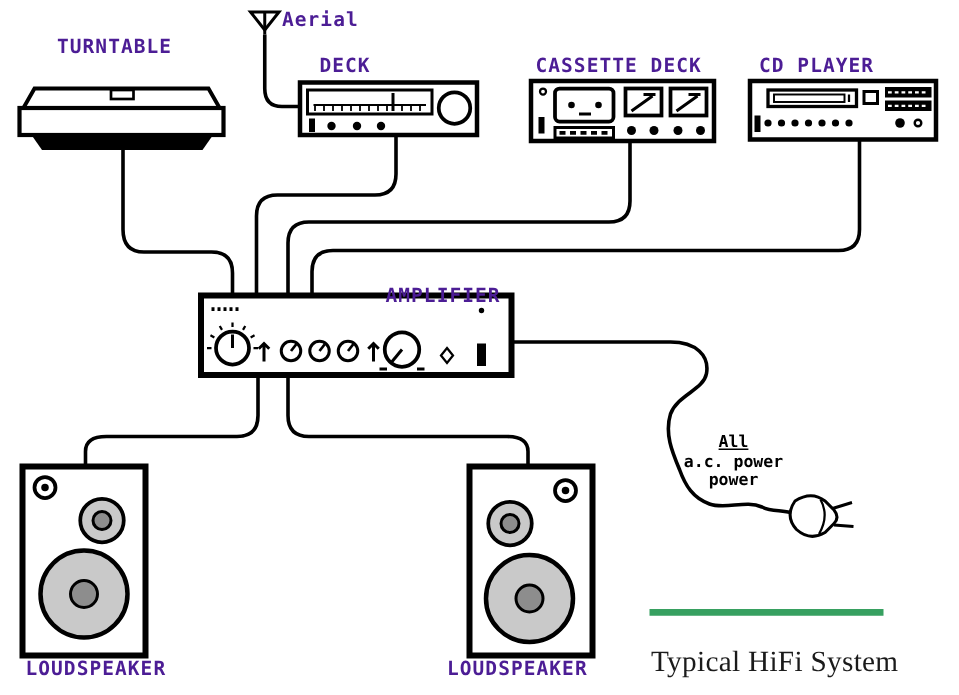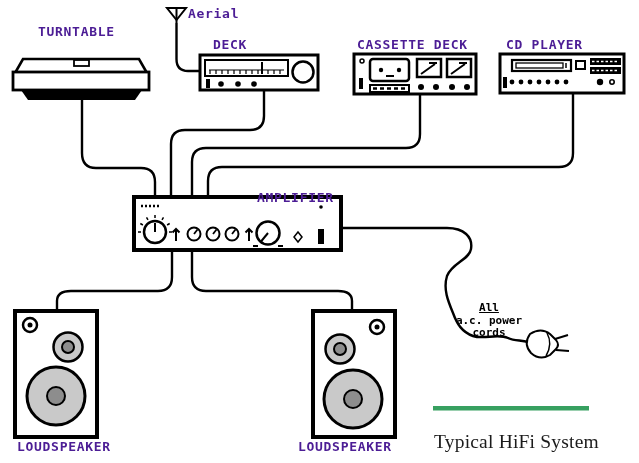--- a/index.html
+++ b/index.html
@@ -3,21 +3,21 @@
 <meta charset="utf-8">
 <style>
   html,body{margin:0;padding:0;background:#fff;}
   .stage{position:relative;width:639px;height:463px;background:#fff;overflow:hidden;
          font-family:"DejaVu Sans Mono",monospace;}
   .stage svg{position:absolute;left:0;top:0;}
   .lbl{position:absolute;font:bold 13px "DejaVu Sans Mono",monospace;letter-spacing:.7px;
        color:#4c1d95;white-space:nowrap;}
   .note{position:absolute;left:448px;top:289px;width:82px;text-align:center;
         font:bold 11px "DejaVu Sans Mono",monospace;line-height:12.5px;color:#000;}
-  .note .u{text-decoration:underline;margin-top:13px;}
+  .note .u{text-decoration:underline;}
   .caption{position:absolute;left:434px;top:383px;font:19.5px "Liberation Serif",serif;
            color:#1b1b1b;letter-spacing:.2px;white-space:nowrap;margin-top:48px;}
 </style>
 </head>
 <body>
 
 <div class="stage">
 
 <svg width="639" height="463" viewBox="0 0 639 463">
 
@@ -172,18 +172,18 @@
   <div class="lbl" style="left:213px;top:37px;">DECK</div>
   <div class="lbl" style="left:357px;top:37px;">CASSETTE DECK</div>
   <div class="lbl" style="left:506px;top:37px;text-align:center;">CD PLAYER</div>
   <div class="lbl" style="left:257px;top:190px;">AMPLIFIER</div>
   <div class="lbl" style="left:17px;top:439px;">LOUDSPEAKER</div>
   <div class="lbl" style="left:298px;top:439px;">LOUDSPEAKER</div>
 
   <div class="note">
     <div class="u">All</div>
     <div>a.c. power</div>
-    <div>cords</div>
+    <div>power</div>
   </div>
 
   <div class="caption">Typical HiFi System</div>
 
 </div>
 
 </body></html>

